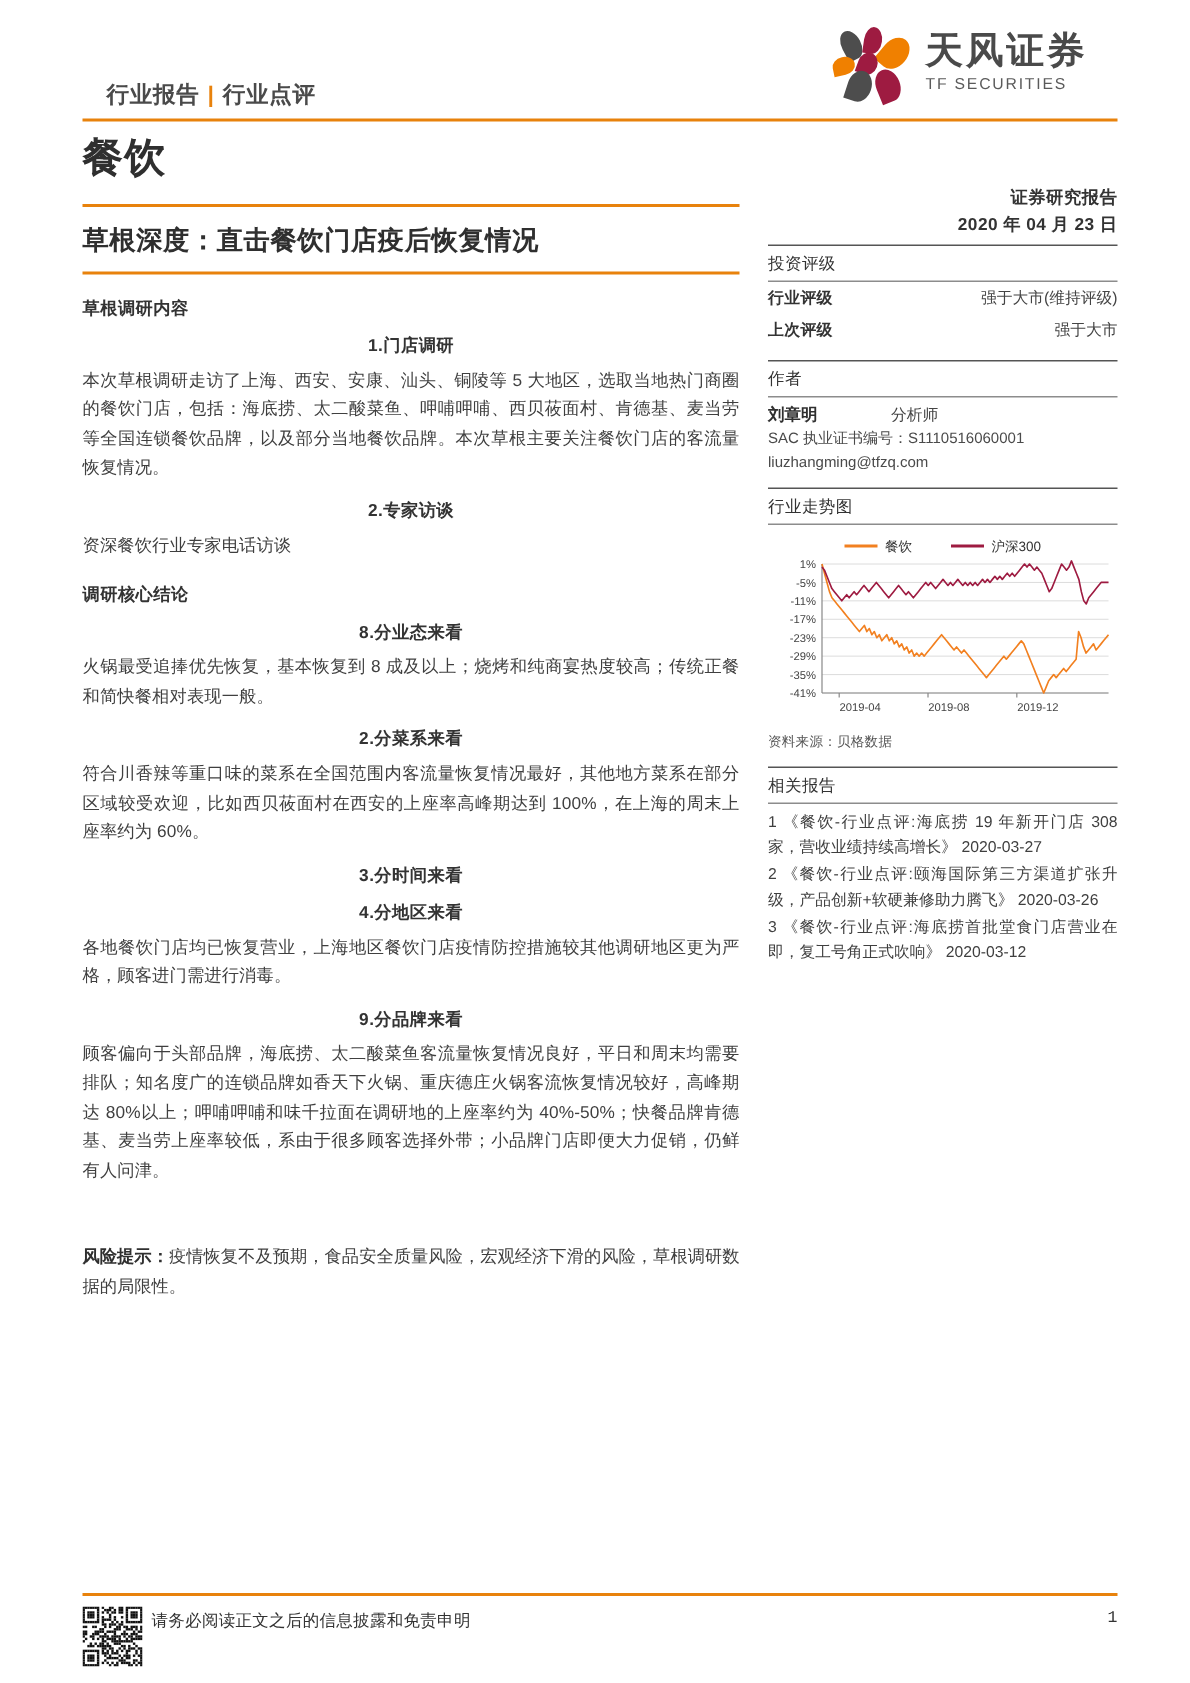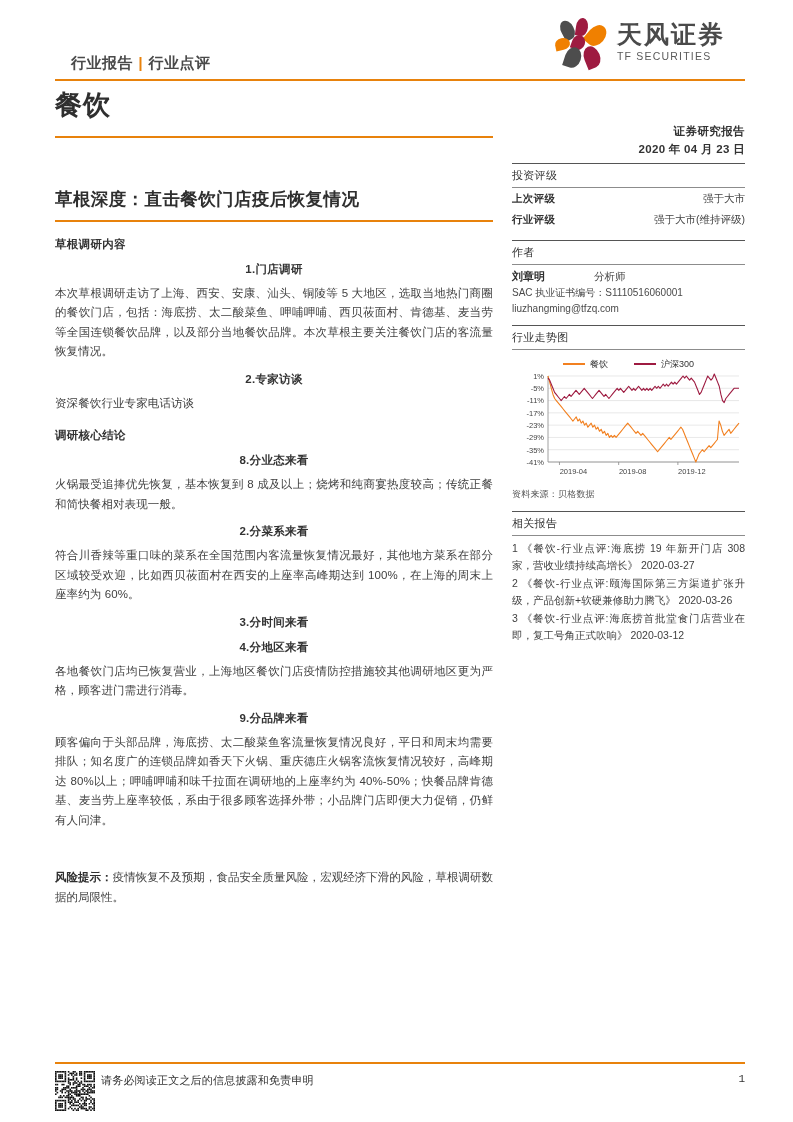--- a/index.html
+++ b/index.html
@@ -113,21 +113,20 @@
     height: 2px;
     background: #E8820C;
   }
   .report-title {
     font-size: 17.5px;
     font-weight: bold;
     color: #2f2f2f;
     line-height: 24px;
     padding: 10px 0 9px 0;
     letter-spacing: 0.4px;
-    margin-top: 39px;
   }
   .title-rule-bot {
     width: 438px;
     height: 1.5px;
     background: #E8820C;
   }
 
   .sec-head {
     font-size: 11.5px;
     font-weight: bold;
@@ -389,26 +388,26 @@
   <div class="side">
 
     <div class="side-report-kind">证券研究报告</div>
     <div class="side-date">2020 年 04 月 23 日</div>
     <div class="rule-dark"></div>
 
     <div class="blk-head">投资评级</div>
     <div class="rule-thin"></div>
 
     <div class="kv-row">
+      <span class="kv-key">行业评级</span>
+      <span class="kv-val">强于大市(维持评级)</span>
+    </div>
+    <div class="kv-row">
       <span class="kv-key">上次评级</span>
       <span class="kv-val">强于大市</span>
-    </div>
-    <div class="kv-row">
-      <span class="kv-key">行业评级</span>
-      <span class="kv-val">强于大市(维持评级)</span>
     </div>
 
     <div class="rule-dark" style="margin-top:10px"></div>
     <div class="blk-head">作者</div>
     <div class="rule-thin"></div>
 
     <div class="author-row">
       <span class="author-name">刘章明</span>
       <span class="author-role">分析师</span>
     </div>

